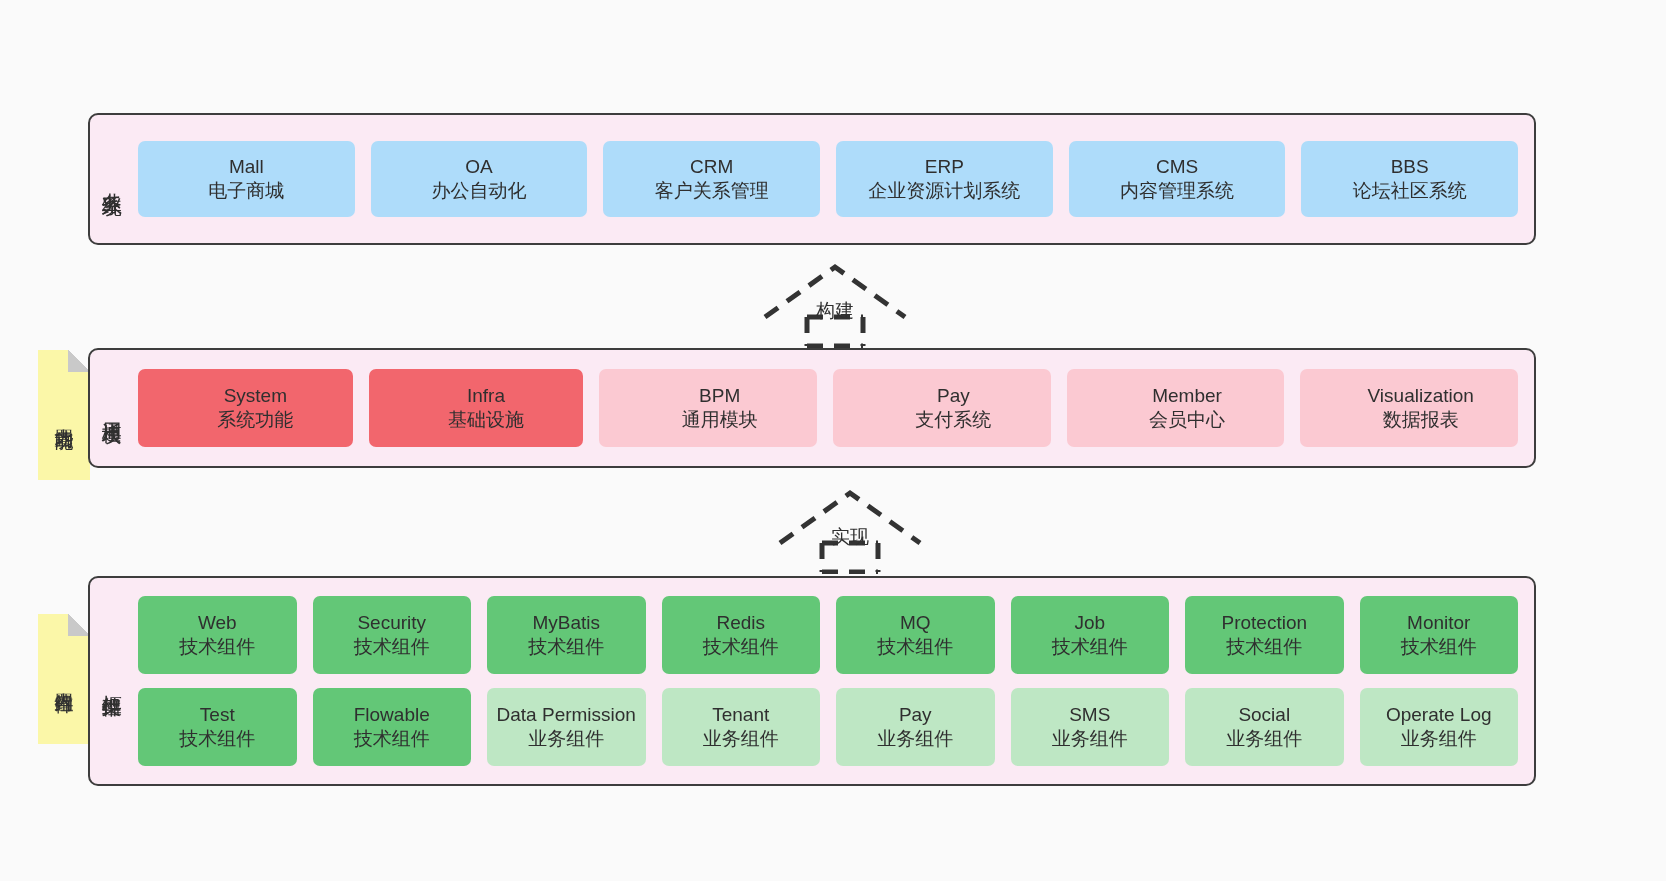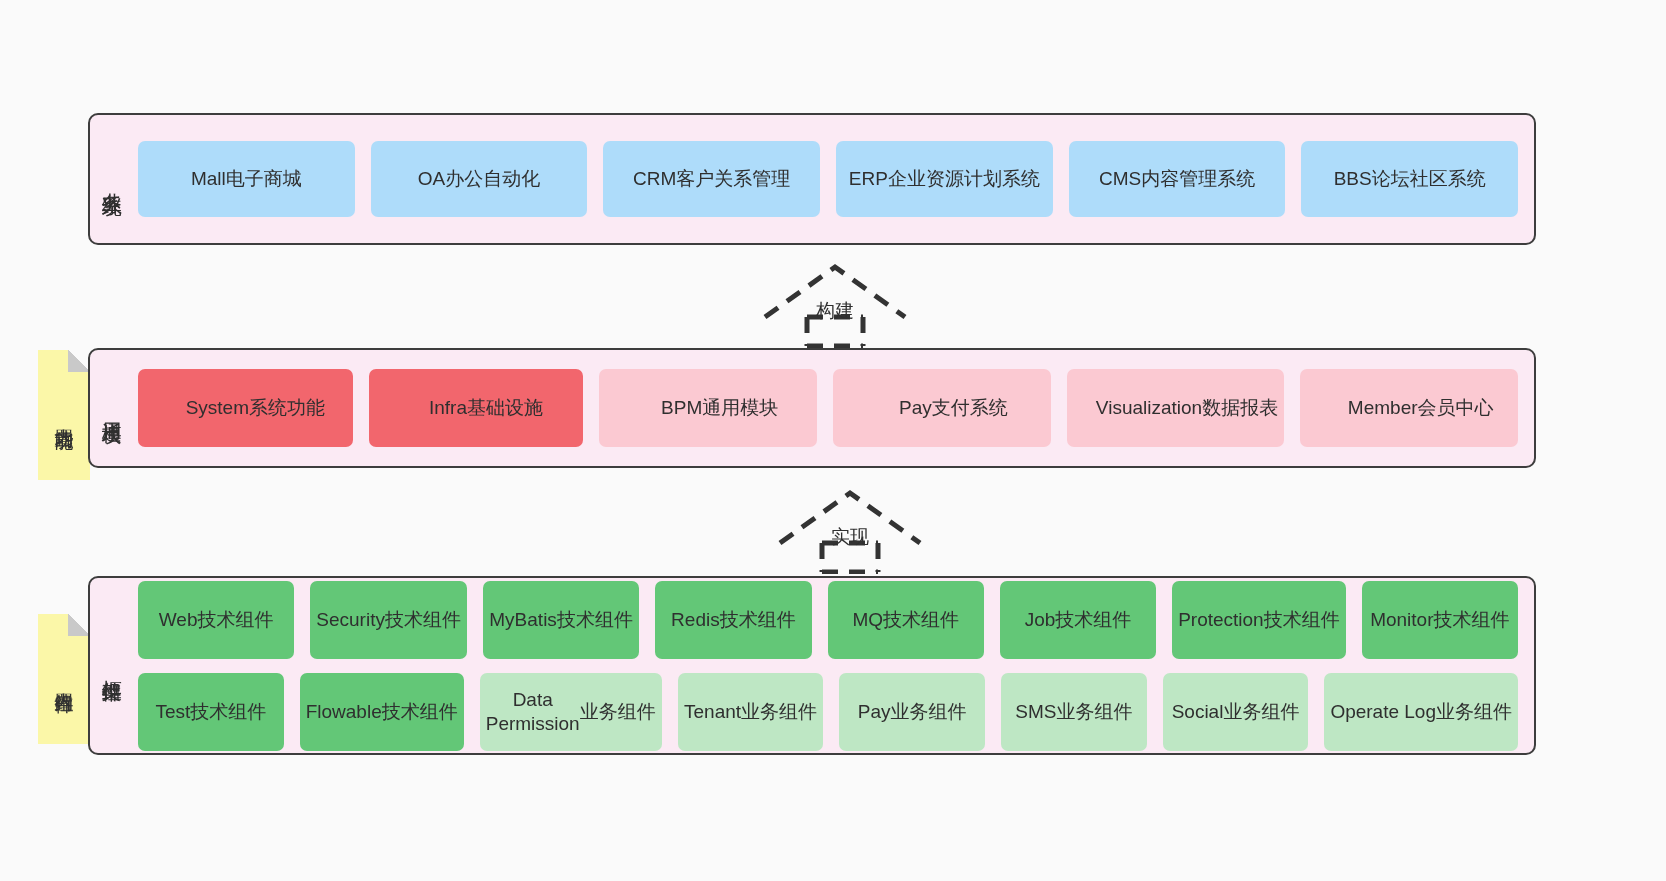--- a/index.html
+++ b/index.html
@@ -57,21 +57,21 @@
     display: flex;
     gap: 16px;
     align-items: stretch;
   }
 
   
   .node {
     flex: 1 1 0;
     border-radius: 7px;
     display: flex;
-    flex-direction: row;
+    flex-direction: column;
     align-items: center;
     justify-content: center;
     text-align: center;
     font-size: 19px;
     line-height: 1.26;
     color: #2f2f2f;
     padding: 4px 6px;
     box-sizing: border-box;
   }
   .node .en { white-space: nowrap; }
@@ -192,45 +192,45 @@
         </div>
         <div class="node n-pink">
           <span class="en">BPM</span>
           <span class="cn">通用模块</span>
         </div>
         <div class="node n-pink">
           <span class="en">Pay</span>
           <span class="cn">支付系统</span>
         </div>
         <div class="node n-pink">
+          <span class="en">Member</span>
+          <span class="cn">会员中心</span>
+        </div>
+        <div class="node n-pink">
           <span class="en">Visualization</span>
           <span class="cn">数据报表</span>
-        </div>
-        <div class="node n-pink">
-          <span class="en">Member</span>
-          <span class="cn">会员中心</span>
         </div>
       </div>
     </div>
   </div>
 
   <div class="connector" id="conn-implement" style="left:775px; top:488px; width:150px; height:86px;">
     <svg width="150" height="86" viewBox="0 0 150 86">
       <path d="M 5 55 L 75 5 L 145 55" fill="none" stroke="#333333" stroke-width="5" stroke-dasharray="16 11" stroke-linecap="butt"></path>
       <path d="M 47 55 L 47 84 M 103 55 L 103 84 M 47 55 L 103 55" fill="none" stroke="#333333" stroke-width="5" stroke-dasharray="16 11" stroke-linecap="butt"></path>
       <path d="M 47 84 L 103 84" fill="none" stroke="#333333" stroke-width="5" stroke-dasharray="16 11" stroke-linecap="butt"></path>
     </svg>
     <div class="conn-label">实现</div>
   </div>
 
   <div class="sticky" id="sticky-builtin-components" style="left:38px; top:614px; width:52px; height:130px;">
     <span>内置组件</span>
   </div>
 
-  <div class="layer" id="layer-framework" style="left:88px; top:576px; width:1448px; height:179px;">
+  <div class="layer" id="layer-framework" style="left:88px; top:576px; width:1448px; height:210px;">
     <div class="layer-title">框架组件</div>
     <div class="layer-body">
 
       <div class="row" style="height:78px;">
         <div class="node n-green">
           <span class="en">Web</span>
           <span class="cn">技术组件</span>
         </div>
         <div class="node n-green">
           <span class="en">Security</span>

